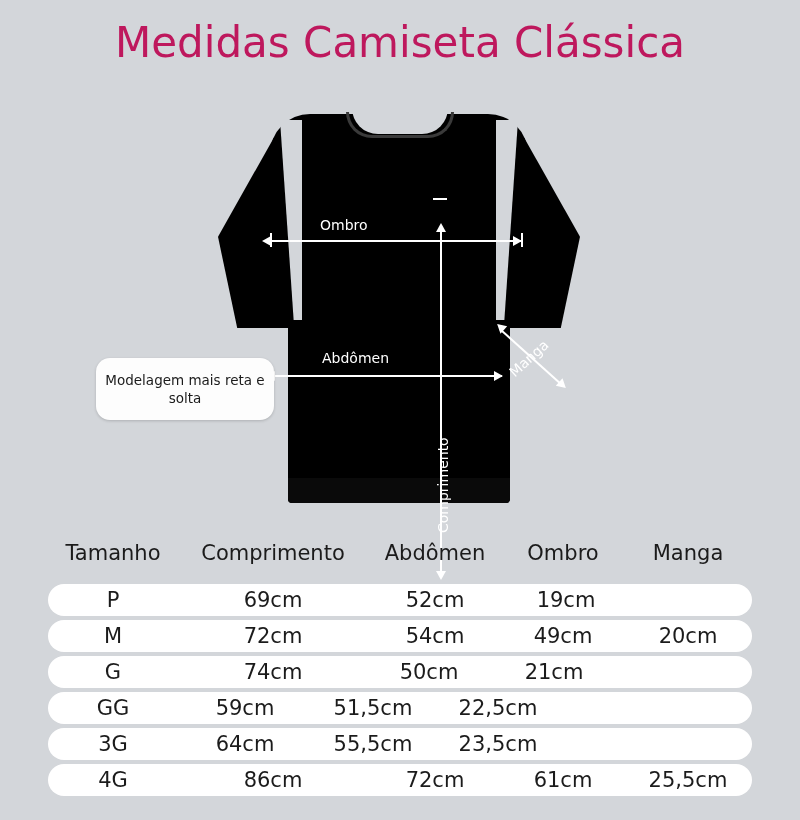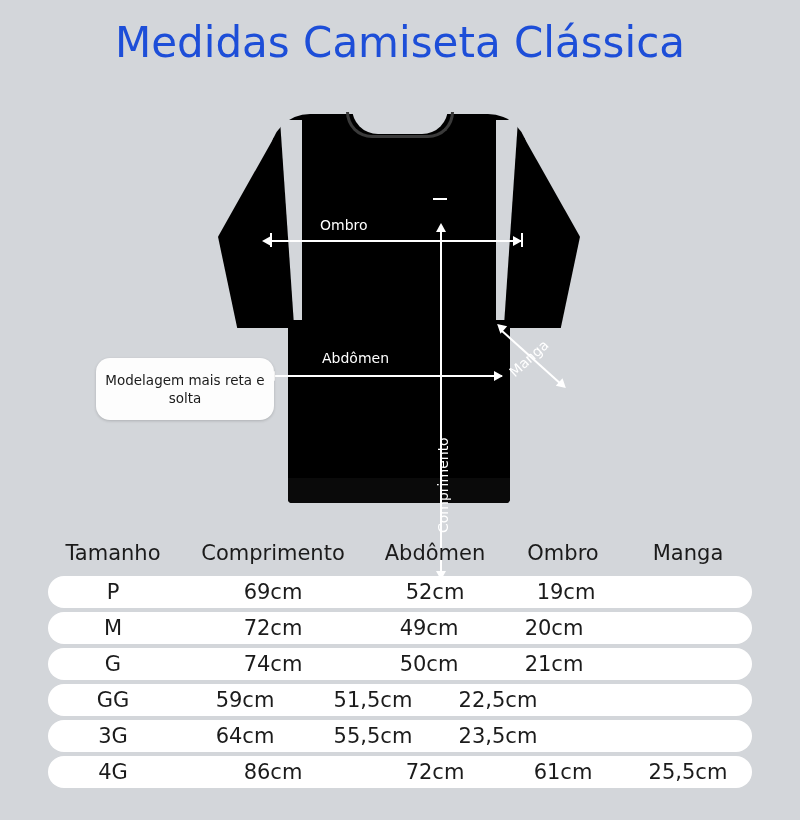--- a/index.html
+++ b/index.html
@@ -17,21 +17,21 @@
 
   
   .title {
     position: absolute;
     top: 18px;
     left: 0;
     width: 800px;
     text-align: center;
     font-size: 42px;
     font-weight: 400;
-    color: #1d4ed8;
+    color: #be185d;
     letter-spacing: 0px;
   }
 
   
   .diagram {
     position: absolute;
     top: 90px;
     left: 0;
     width: 800px;
     height: 420px;
@@ -219,21 +219,21 @@
     width: 704px;
   }
   .trow {
     display: flex;
     align-items: center;
     height: 32px;
     margin-bottom: 4px;
   }
   .trow.head {
     height: 34px;
-    margin-bottom: 6px;
+    margin-bottom: 14px;
     background: transparent;
   }
   .trow.body {
     background: #ffffff;
     border-radius: 16px;
   }
   .cell {
     font-size: 21px;
     color: #1b1b1b;
     text-align: center;
@@ -307,20 +307,21 @@
   <div class="trow body">
     <div class="cell c0">P</div>
     <div class="cell c1">69cm</div>
     <div class="cell c2">52cm</div>
     <div class="cell c4">19cm</div>
   </div>
 
   <div class="trow body">
     <div class="cell c0">M</div>
     <div class="cell c1">72cm</div>
+    <div class="cell c2">54cm</div>
     <div class="cell c3">49cm</div>
     <div class="cell c4">20cm</div>
   </div>
 
   <div class="trow body">
     <div class="cell c0">G</div>
     <div class="cell c1">74cm</div>
     <div class="cell c3">50cm</div>
     <div class="cell c4">21cm</div>
   </div>

